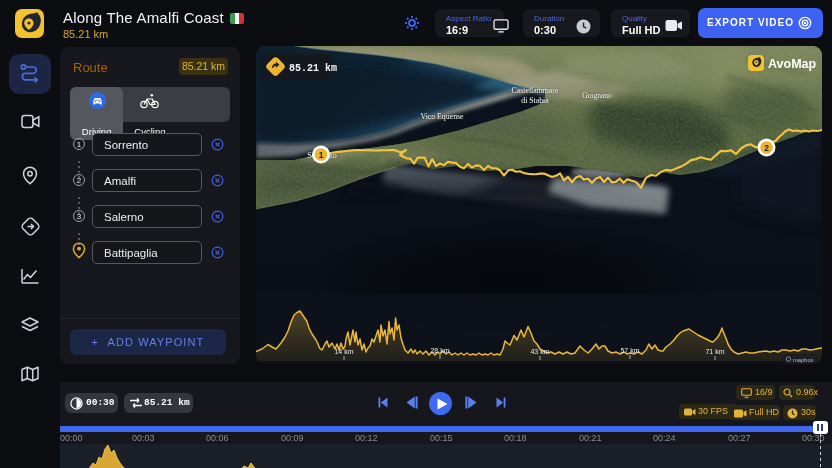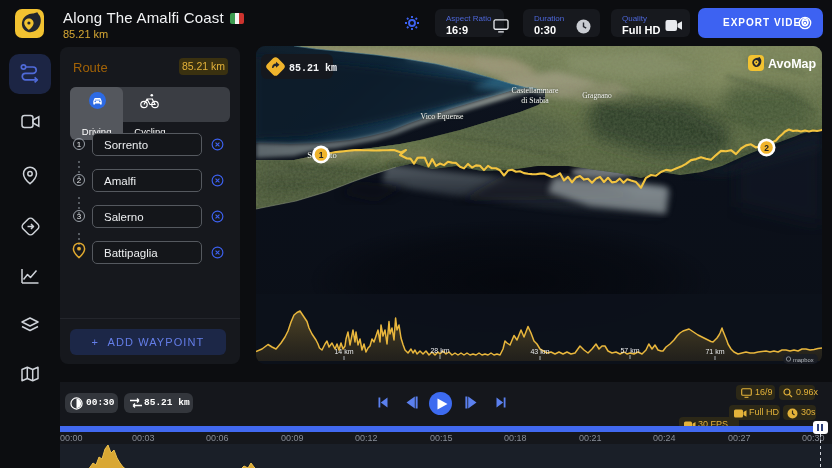--- a/index.html
+++ b/index.html
@@ -11,21 +11,21 @@
   #topbar { position:absolute; left:0; top:0; width:832px; height:46px; }
   #logo { position:absolute; left:15px; top:9px; width:29px; height:29px; border-radius:7px; background:#f2c231; }
   #title { position:absolute; left:63px; top:9px; color:#f2f3f5; font-size:15px; font-weight:400; letter-spacing:.2px; }
   .flag { display:inline-block; width:14px; height:11px; border-radius:2px; overflow:hidden; vertical-align:-1px; margin-left:6px; }
   .flag i { display:inline-block; width:4.67px; height:11px; float:left; }
   #subkm { position:absolute; left:63px; top:28px; color:#d7a834; font-size:11px; }
   .setbox { position:absolute; top:9px; height:28px; background:#17191e; border-radius:6px; }
   .setbox .lab { position:absolute; left:11px; top:5px; font-size:8px; color:#4d66d8; white-space:nowrap; }
   .setbox .val { position:absolute; left:11px; top:15px; font-size:11px; font-weight:700; color:#fff; }
   .setbox svg { position:absolute; top:10px; }
-  #exportbtn { position:absolute; left:698px; top:8px; width:125px; height:30px; background:#3d62f2; border-radius:7px; color:#fff; font-size:10px; font-weight:700; letter-spacing:1px; text-align:left; line-height:30px; padding-left:25px; white-space:nowrap; }
+  #exportbtn { position:absolute; left:698px; top:8px; width:125px; height:30px; background:#3d62f2; border-radius:7px; color:#fff; font-size:10px; font-weight:700; letter-spacing:1px; text-align:left; line-height:30px; padding-left:9px; white-space:nowrap; }
 
   
   #sidebar { position:absolute; left:0; top:0; width:55px; height:468px; }
   #sideactive { position:absolute; left:9px; top:54px; width:42px; height:40px; background:#1c2544; border-radius:10px; }
 
   
   #panel { position:absolute; left:60px; top:47px; width:180px; height:317px; background:#16181d; border-radius:8px; }
   #panel .hdr { position:absolute; left:13px; top:13px; color:#a16207; font-size:13px; }
   #kmbadge { position:absolute; left:119px; top:11px; width:49px; height:17px; background:#3a3110; border-radius:4px; color:#e3b23a; font-size:10.5px; text-align:center; line-height:17px; }
   #tabs { position:absolute; left:10px; top:40px; width:160px; height:35px; background:#3a3d43; border-radius:6px; }
@@ -471,21 +471,21 @@
         <rect x="0.7" y="0.7" width="9.6" height="6.6" rx="1"></rect>
           <path d="M3.5 9.3h4"></path>
       </svg>
     </div>
     <div class="ybadge" style="left:719px;top:3px;width:36px;padding-left:17px">0.96x
       <svg class="abs" style="left:4px;top:3px" width="10" height="10" viewBox="0 0 10 10" fill="none" stroke="#e3b23a" stroke-width="1.2">
         <circle cx="4" cy="4" r="3"></circle>
           <path d="M6.3 6.3 9 9"></path>
       </svg>
     </div>
-    <div class="ybadge" style="left:619px;top:35px;width:60px;padding-left:19px">30 FPS
+    <div class="ybadge" style="left:619px;top:22px;width:60px;padding-left:19px">30 FPS
       <svg class="abs" style="left:5px;top:4px" width="12" height="8" viewBox="0 0 12 8">
         <rect x="0" y="0.5" width="8" height="7" rx="1.5" fill="#e3b23a"></rect>
           <path d="M8.5 2.8 11.5 1v6L8.5 5.2z" fill="#e3b23a"></path>
       </svg>
     </div>
     <div class="ybadge" style="left:669px;top:23px;width:51px;padding-left:20px">Full HD
       <svg class="abs" style="left:5px;top:3.5px" width="13" height="9" viewBox="0 0 13 9">
         <rect x="0" y="0.5" width="9" height="8" rx="1.5" fill="#e3b23a"></rect>
           <path d="M9.5 3 12.5 1.2v6.6L9.5 6z" fill="#e3b23a"></path>
       </svg>

